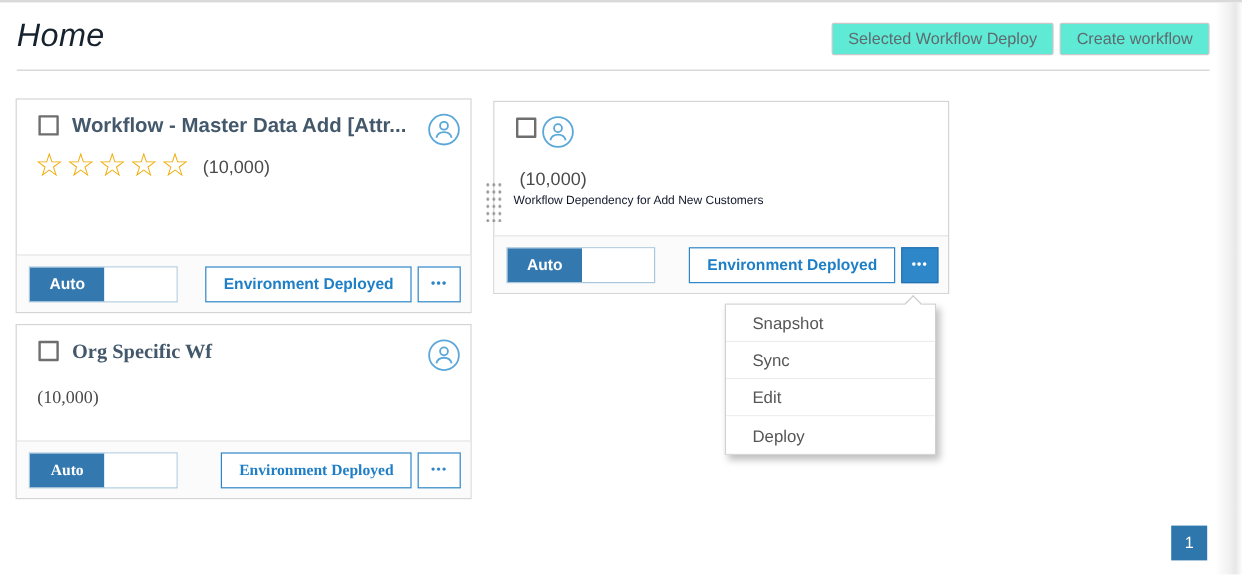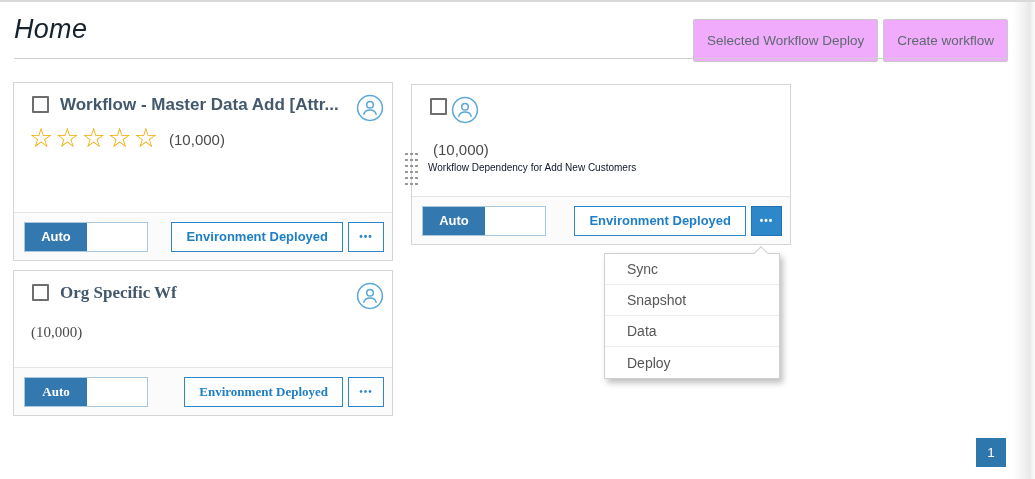--- a/index.html
+++ b/index.html
@@ -34,23 +34,23 @@
     letter-spacing: 0.3px;
     font-style: italic;
   }
   .header-actions {
     position: absolute;
     top: 17px; right: 27px;
     display: flex;
     gap: 5px;
   }
   .hdr-btn {
-    height: 43px;
+    height: 27px;
     padding: 0 13px;
-    background: #f0abfc;
+    background: #5eead4;
     border: 1px solid #c8c8c8;
     border-radius: 2px;
     color: #5e6a70;
     font-size: 13.5px;
     font-family: inherit;
     cursor: pointer;
     white-space: nowrap;
   }
   .header-divider {
     position: absolute;
@@ -333,22 +333,22 @@
         <span class="toggle-on">Auto</span>
         <span class="toggle-off"></span>
       </div>
       <button class="env-btn">Environment Deployed</button>
       <button class="more-btn">•••</button>
     </div>
   </div>
 
   <div class="context-menu">
     <span class="menu-caret"></span>
+    <div class="menu-item">Snapshot</div>
     <div class="menu-item">Sync</div>
-    <div class="menu-item">Snapshot</div>
-    <div class="menu-item">Data</div>
+    <div class="menu-item">Edit</div>
     <div class="menu-item">Deploy</div>
   </div>
 
   <div class="page-num">1</div>
 
   <div class="edge-strip"></div>
 </div>
 
 </body></html>

